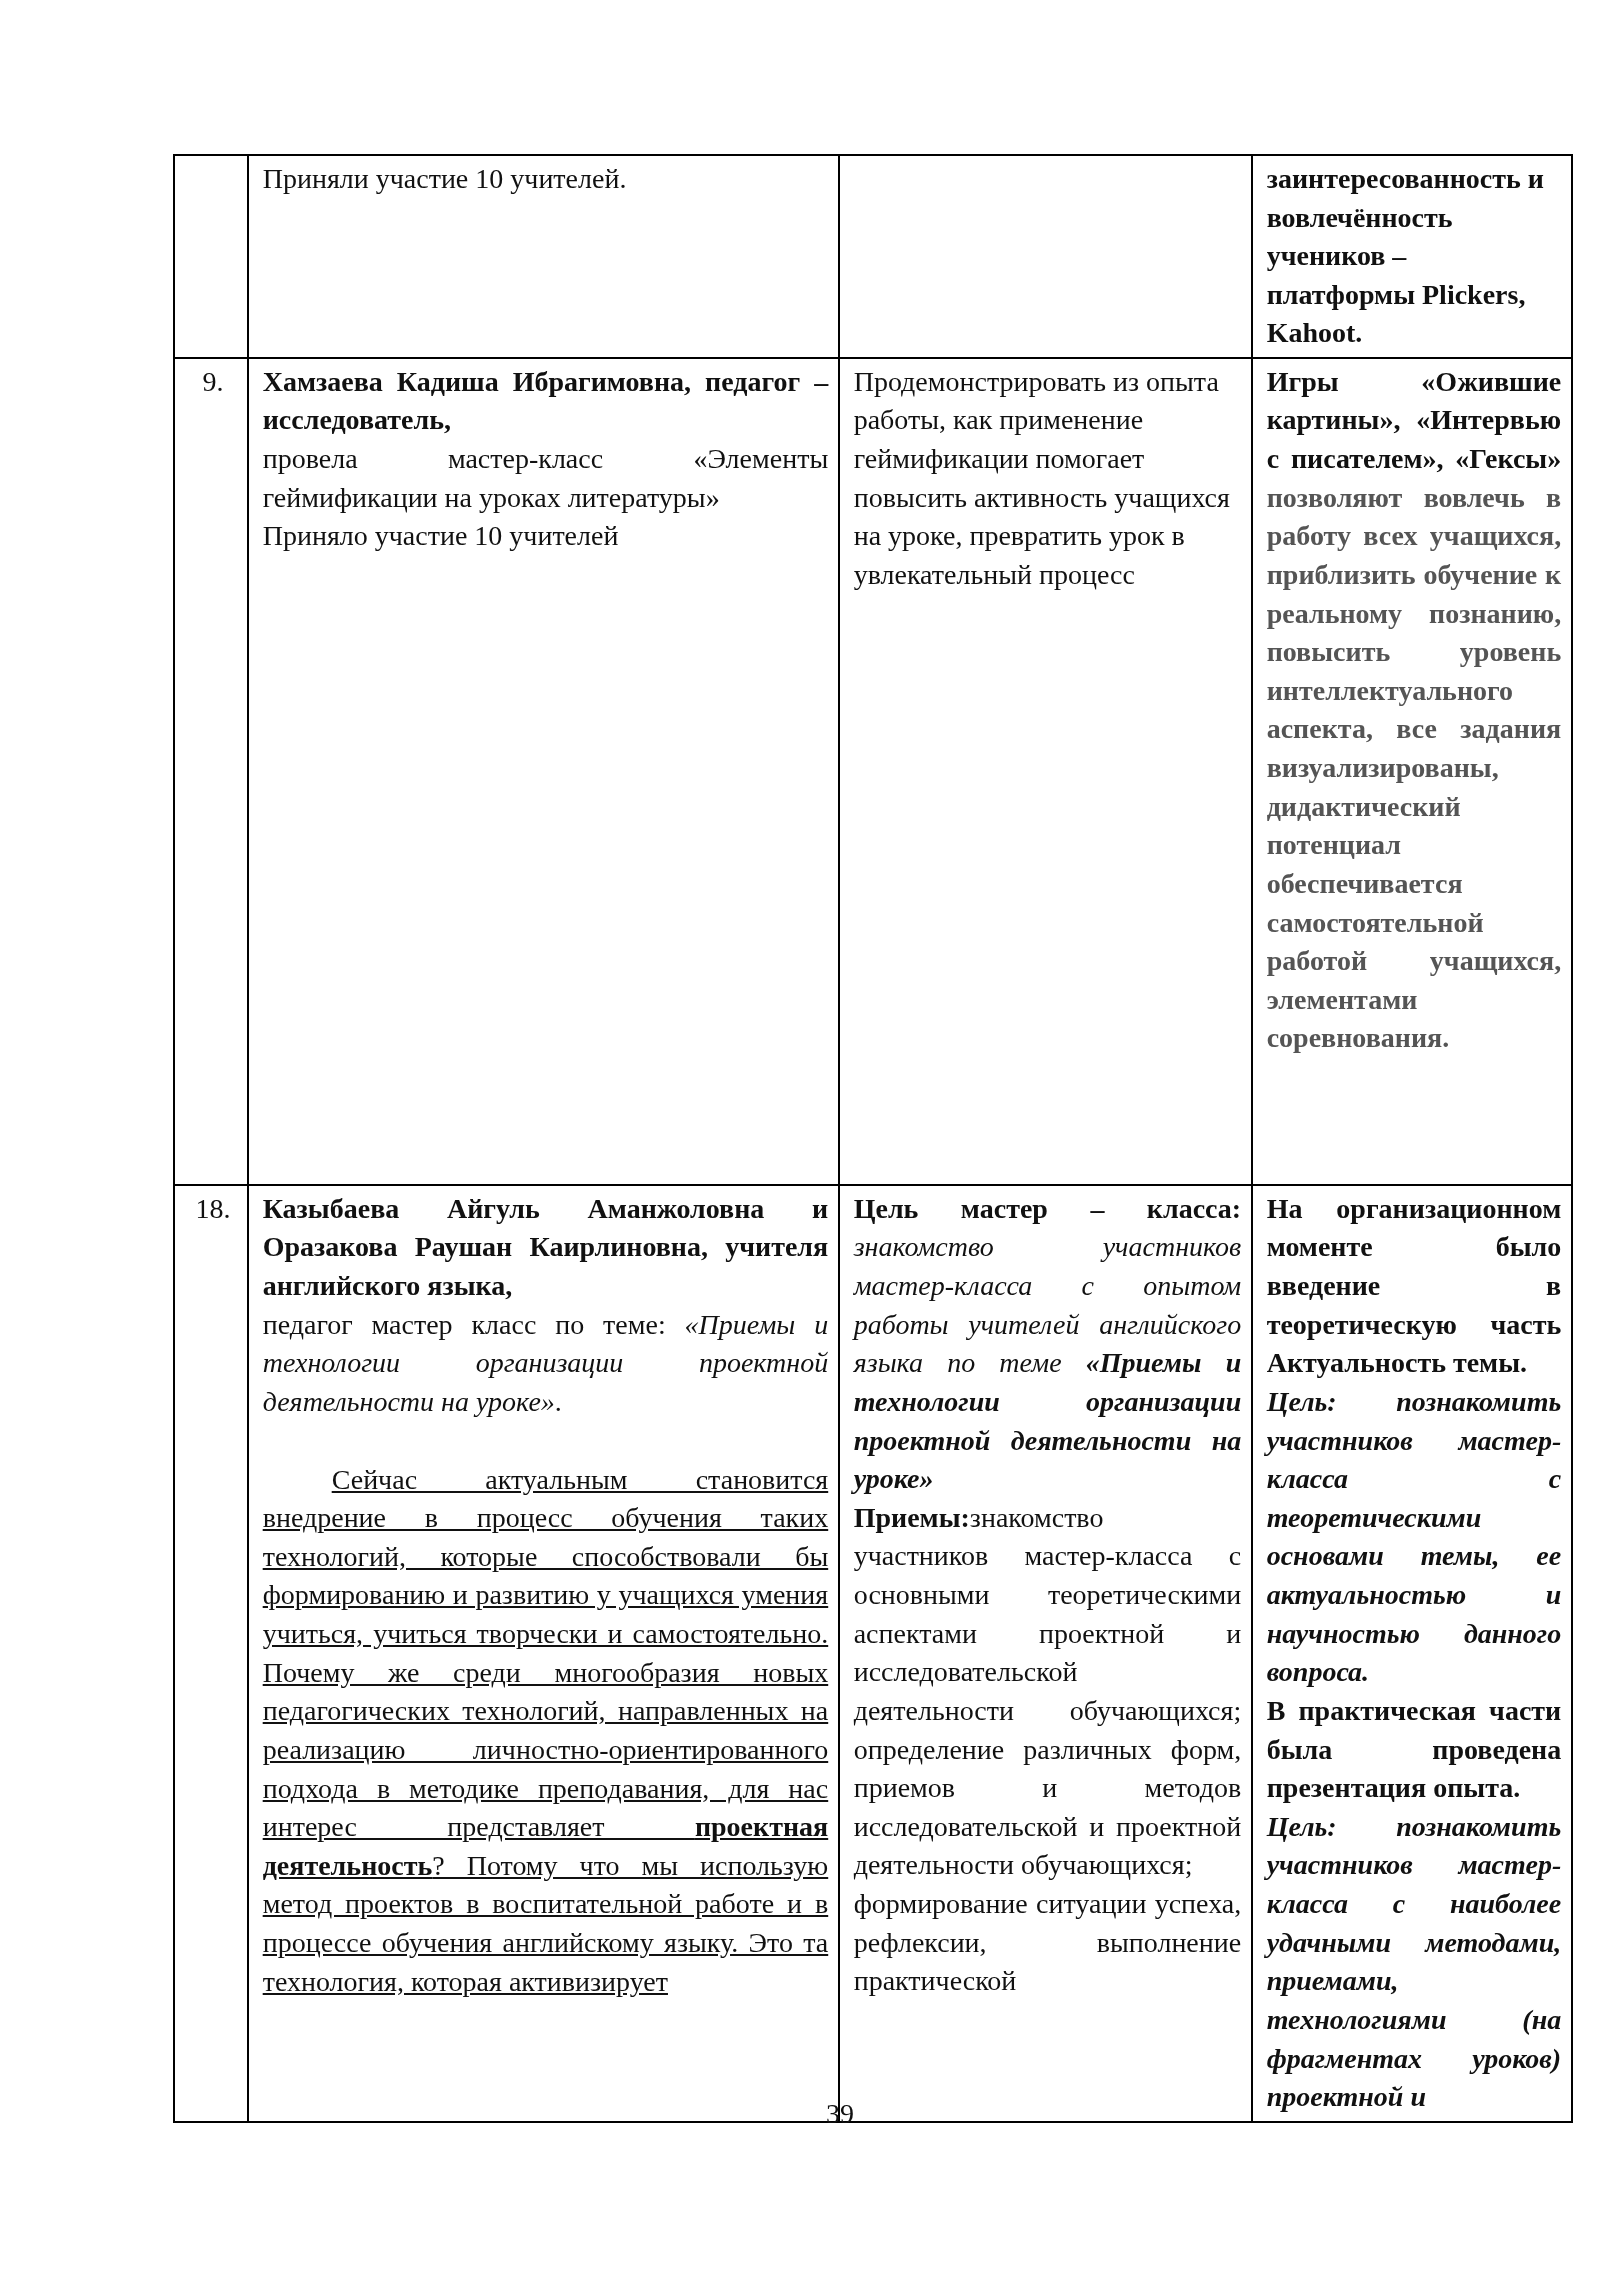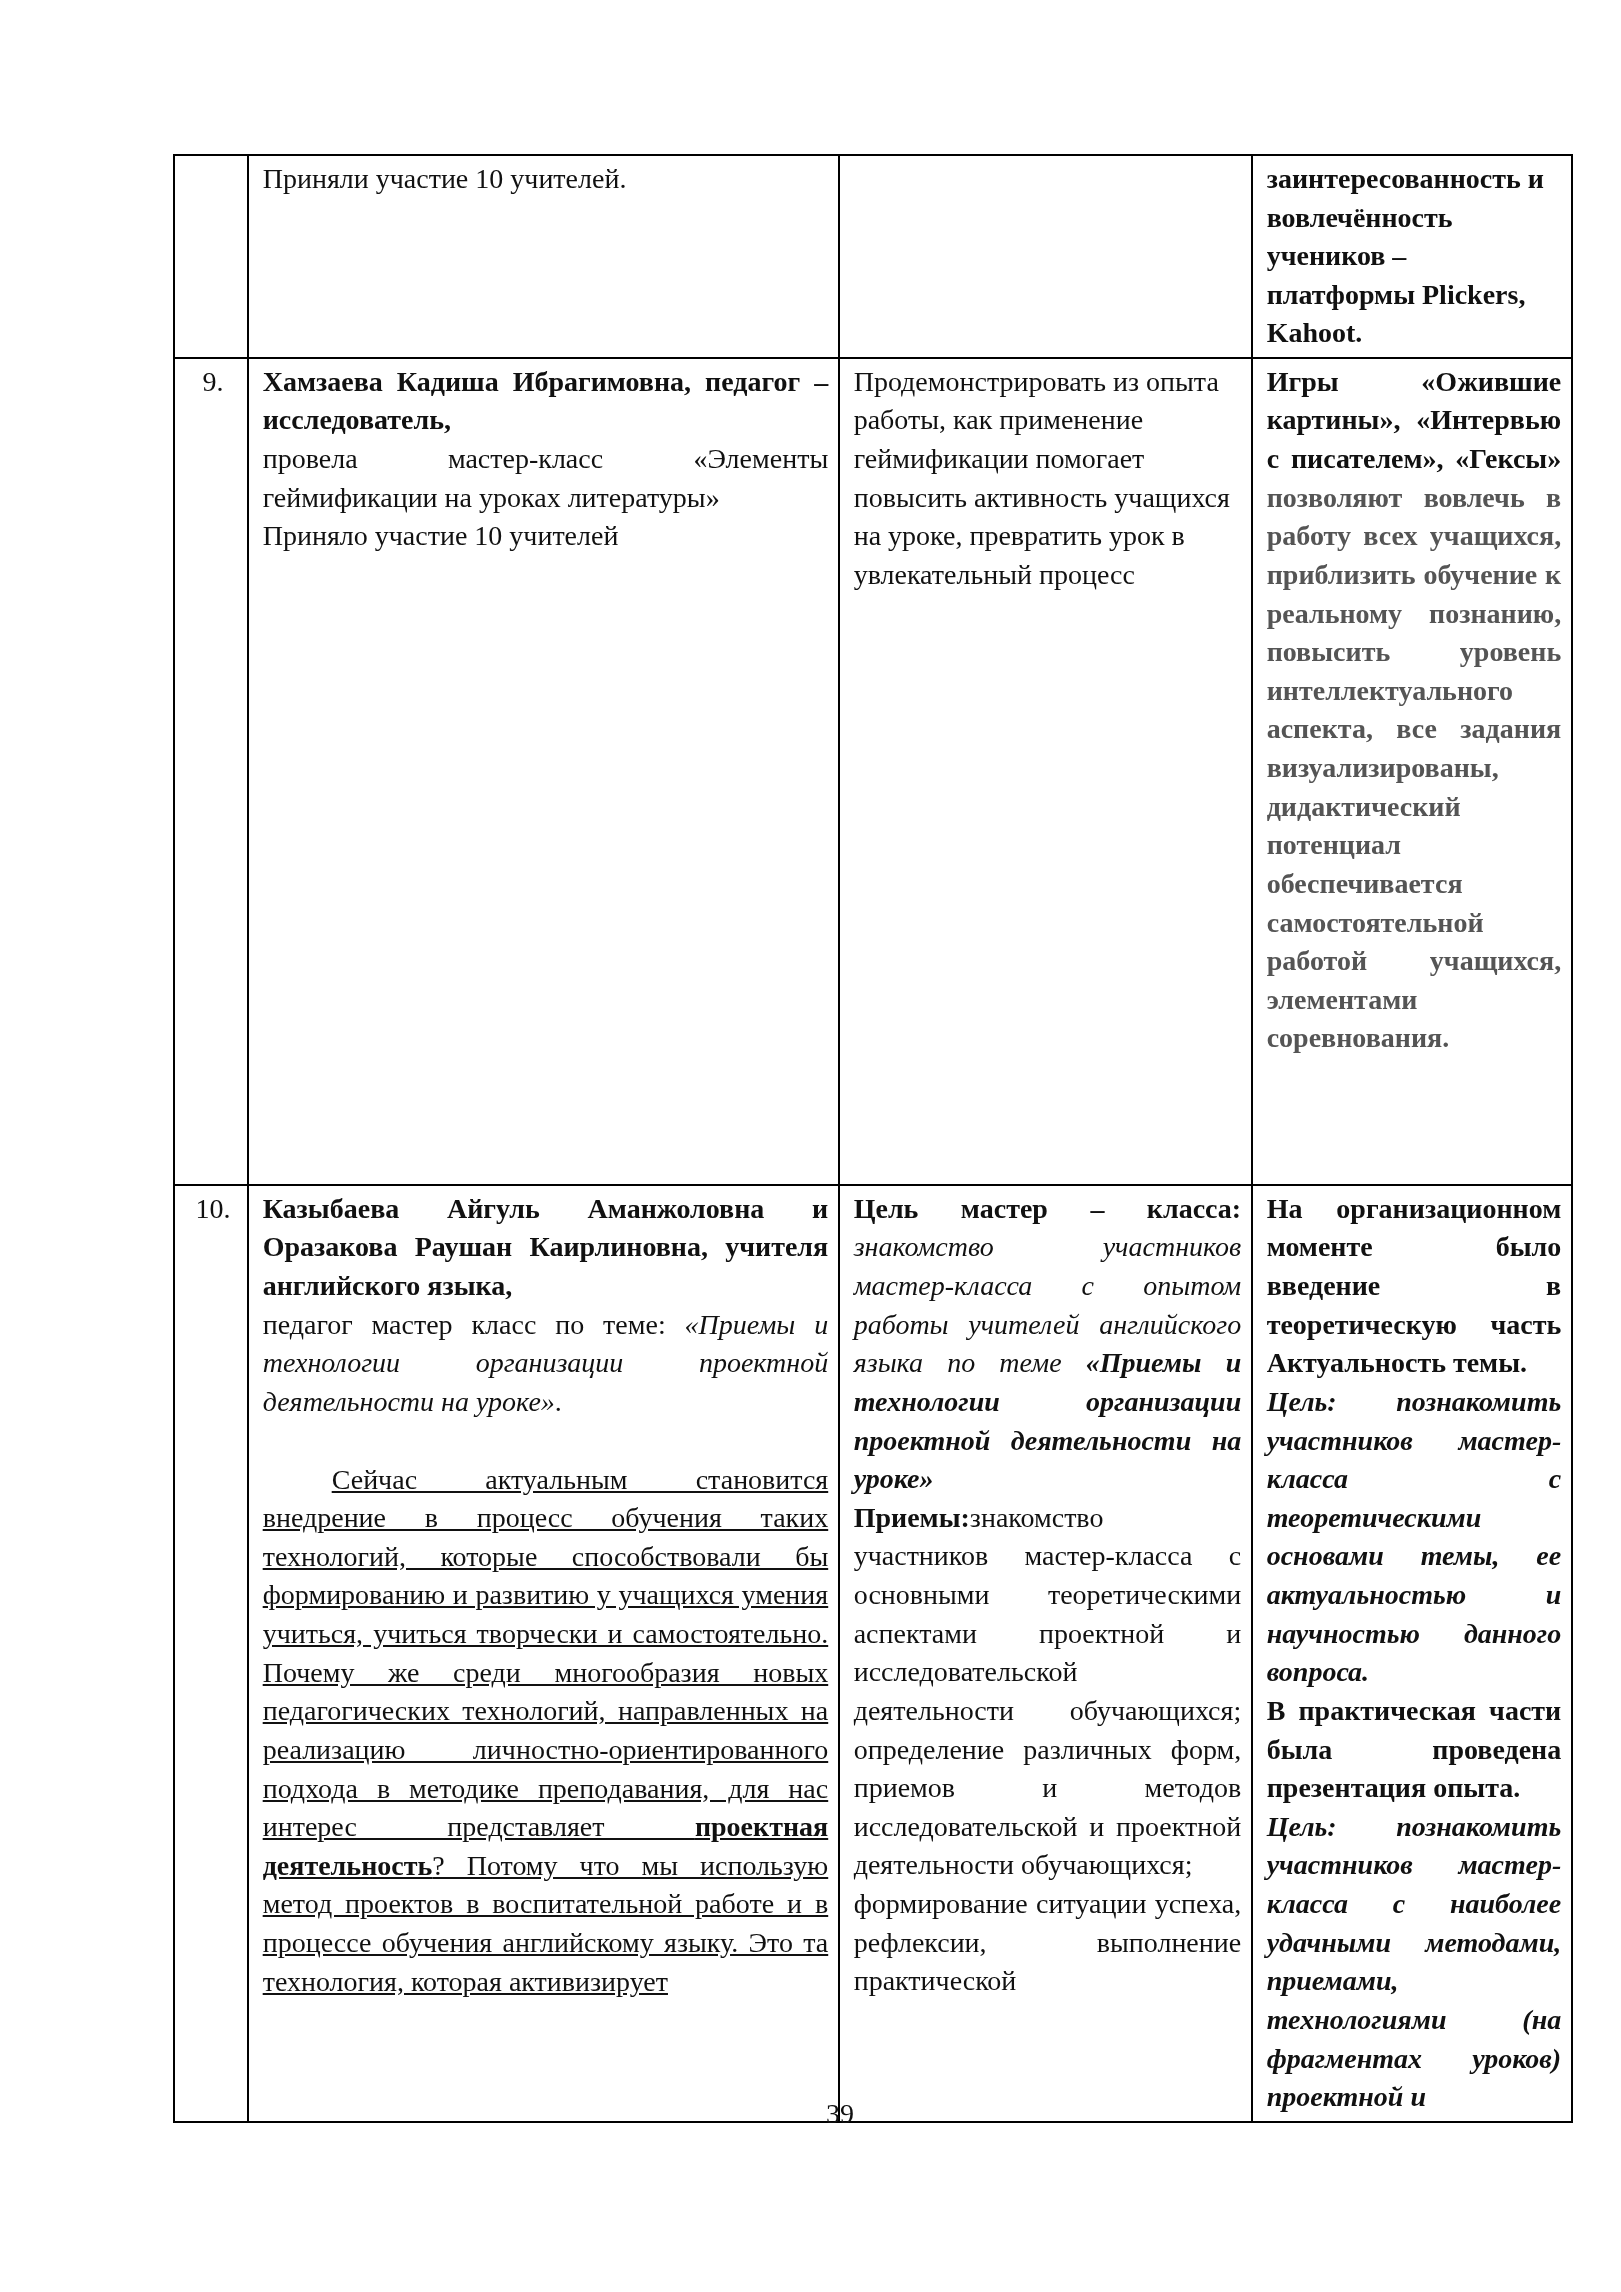--- a/index.html
+++ b/index.html
@@ -81,21 +81,21 @@
       <td class="cell-3">
         <p>Продемонстрировать из опыта работы, как применение геймификации помогает повысить активность учащихся  на уроке, превратить урок в увлекательный процесс</p>
       </td>
       <td class="cell-4">
         <p class="just"><span>Игры «Ожившие картины», «Интервью с писателем», «Гексы» </span><span class="gray">позволяют вовлечь в работу всех учащихся, приблизить обучение к реальному познанию, повысить уровень интеллектуального аспекта, все задания визуализированы, дидактический потенциал обеспечивается самостоятельной работой учащихся, элементами соревнования.</span></p>
       </td>
     </tr>
 
     <tr style="height:901px">
       <td class="num-cell">
-        <p>10.</p>
+        <p>18.</p>
       </td>
       <td class="cell-2">
         <p class="b just">Казыбаева Айгуль Аманжоловна и Оразакова Раушан Каирлиновна, учителя английского языка,</p>
         <p class="just"><span>педагог мастер класс по теме: </span><span class="i">«Приемы и технологии организации проектной деятельности на уроке»</span><span>.</span></p>
         <p class="just para-indent"><span>Сейчас актуальным становится внедрение в процесс обучения таких технологий, которые способствовали бы формированию и развитию у учащихся умения учиться, учиться творчески и самостоятельно. Почему же среди многообразия новых педагогических технологий, направленных на реализацию личностно-ориентированного подхода в методике преподавания, для нас интерес представляет </span><span class="b">проектная деятельность</span><span>? Потому что мы использую метод проектов в воспитательной работе и в процессе обучения английскому языку. Это та технология, которая активизирует</span></p>
       </td>
       <td class="cell-3">
         <p class="just"><span class="b">Цель мастер – класса: </span><span class="i">знакомство участников мастер-класса с опытом работы учителей английского языка по теме </span><span class="bi">«Приемы и технологии организации проектной деятельности на уроке»</span></p>
         <p class="just"><span class="b">Приемы:</span><span>знакомство участников мастер-класса с основными теоретическими аспектами проектной и исследовательской деятельности обучающихся; определение различных форм, приемов и методов исследовательской и проектной деятельности обучающихся;</span></p>
         <p class="just">формирование ситуации успеха, рефлексии, выполнение практической</p>

